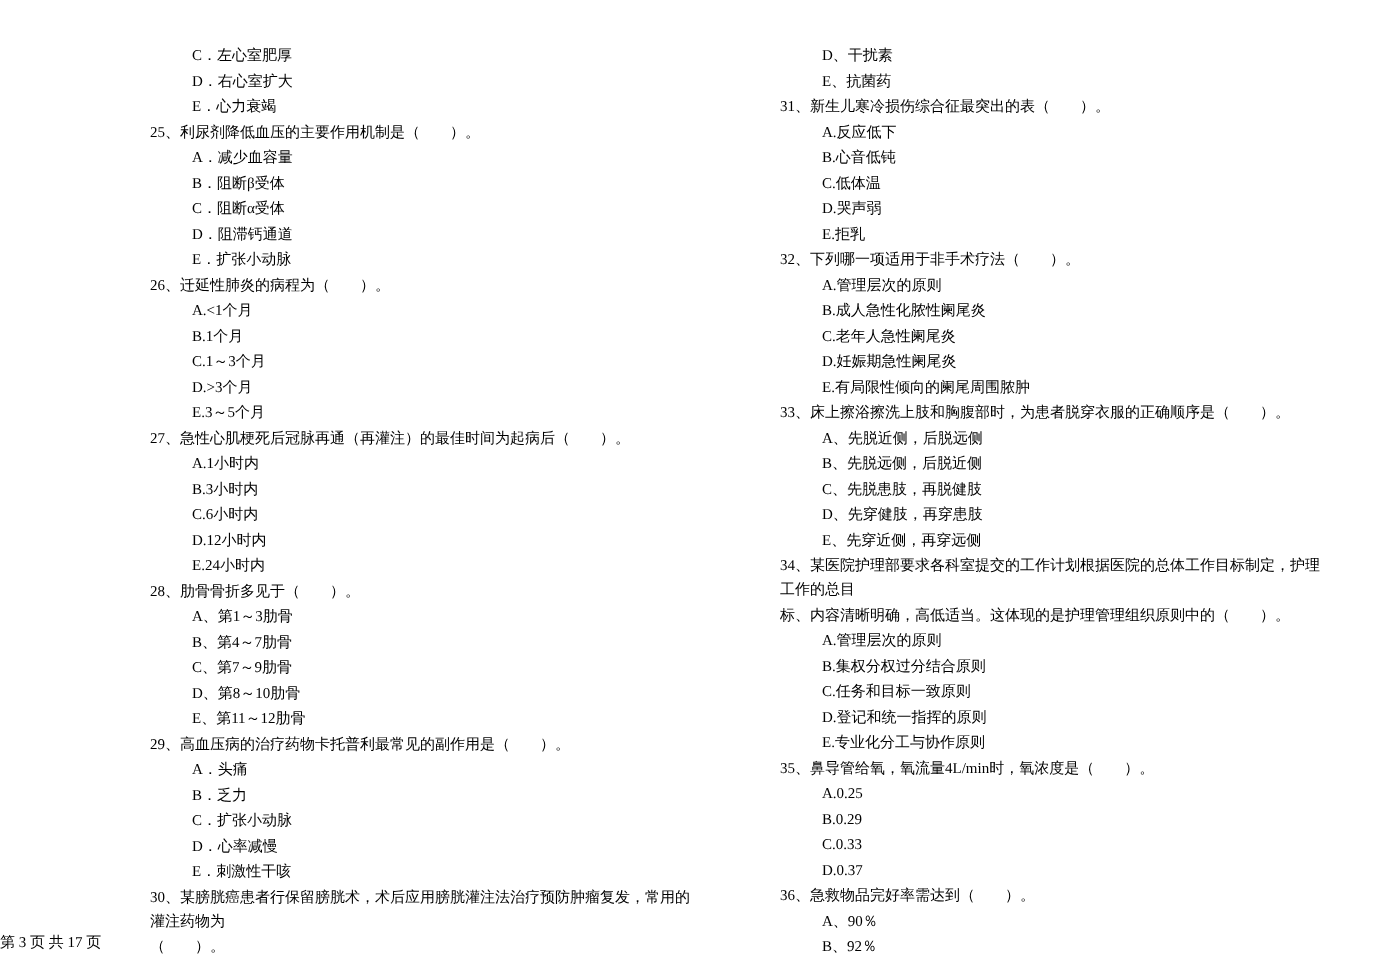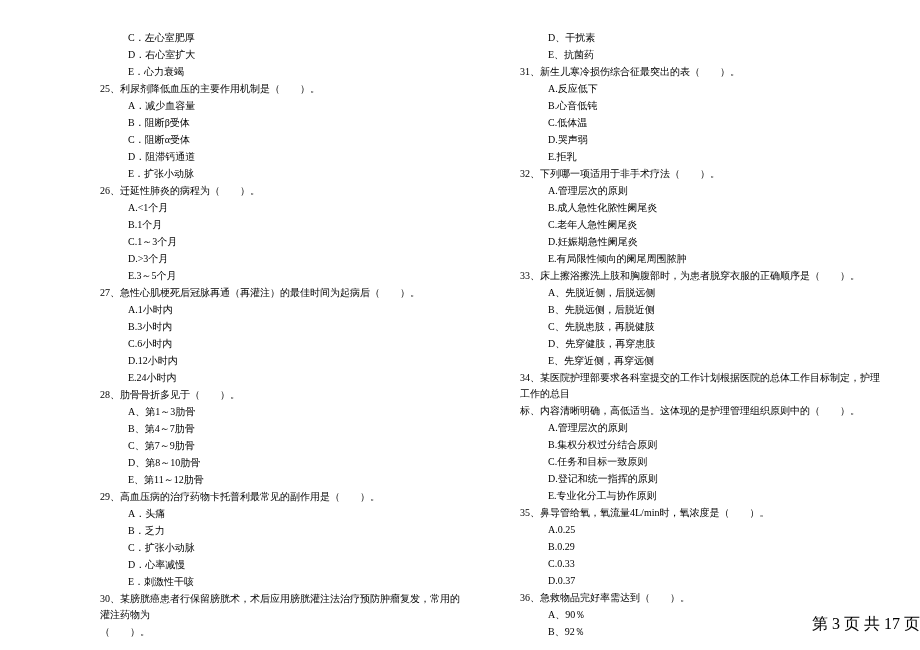--- a/index.html
+++ b/index.html
@@ -33,22 +33,22 @@
       padding-left: 28px;
     }
     .question {
       padding-left: 0;
     }
     .footer {
       position: absolute;
       bottom: 15px;
       left: 0;
       right: 0;
-      text-align: right;
-      font-size: 16px;
+      text-align: left;
+      font-size: 10px;
     }
   </style>
 </head>
 <body>
 
 <div class="page-container">
   <div class="column">
     <div class="item option">C．左心室肥厚</div>
     <div class="item option">D．右心室扩大</div>
     <div class="item option">E．心力衰竭</div>

